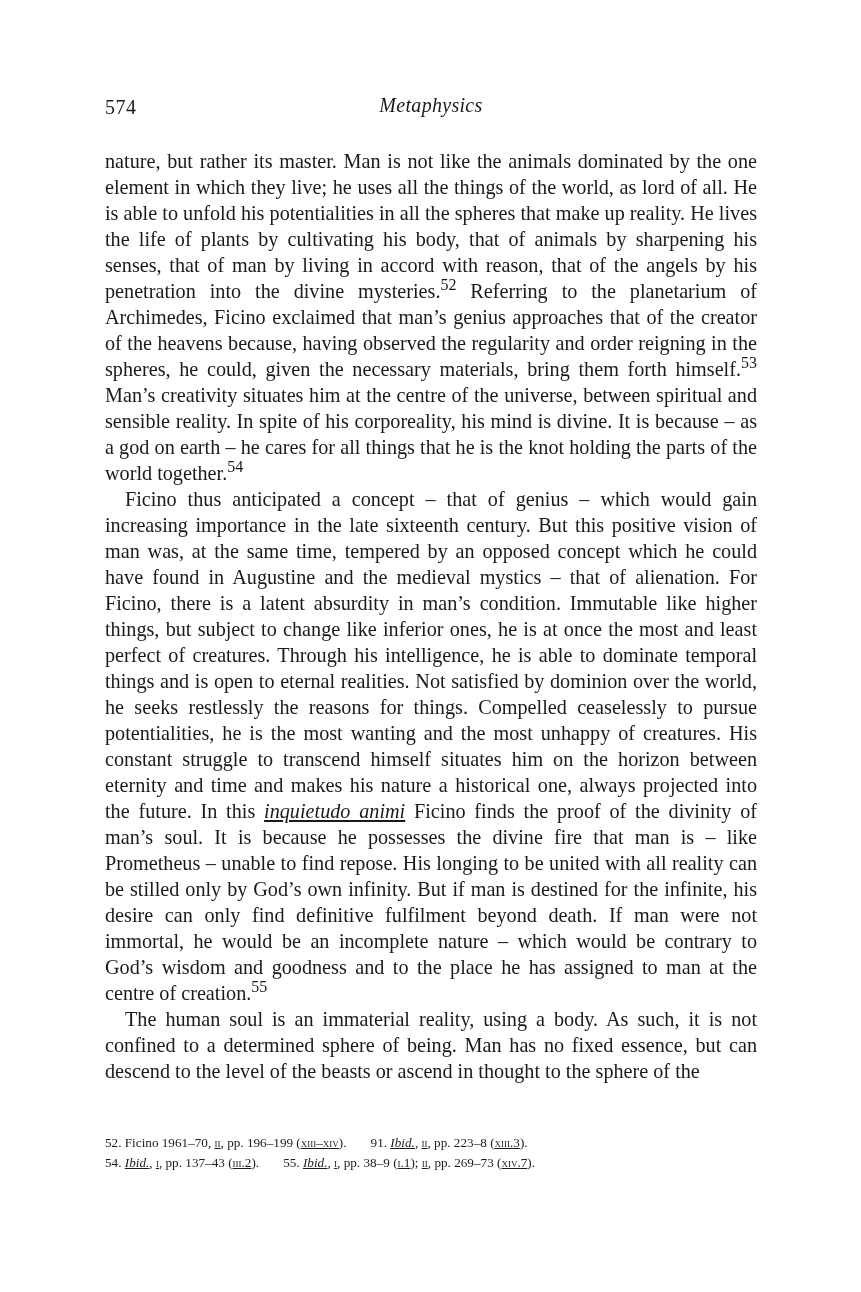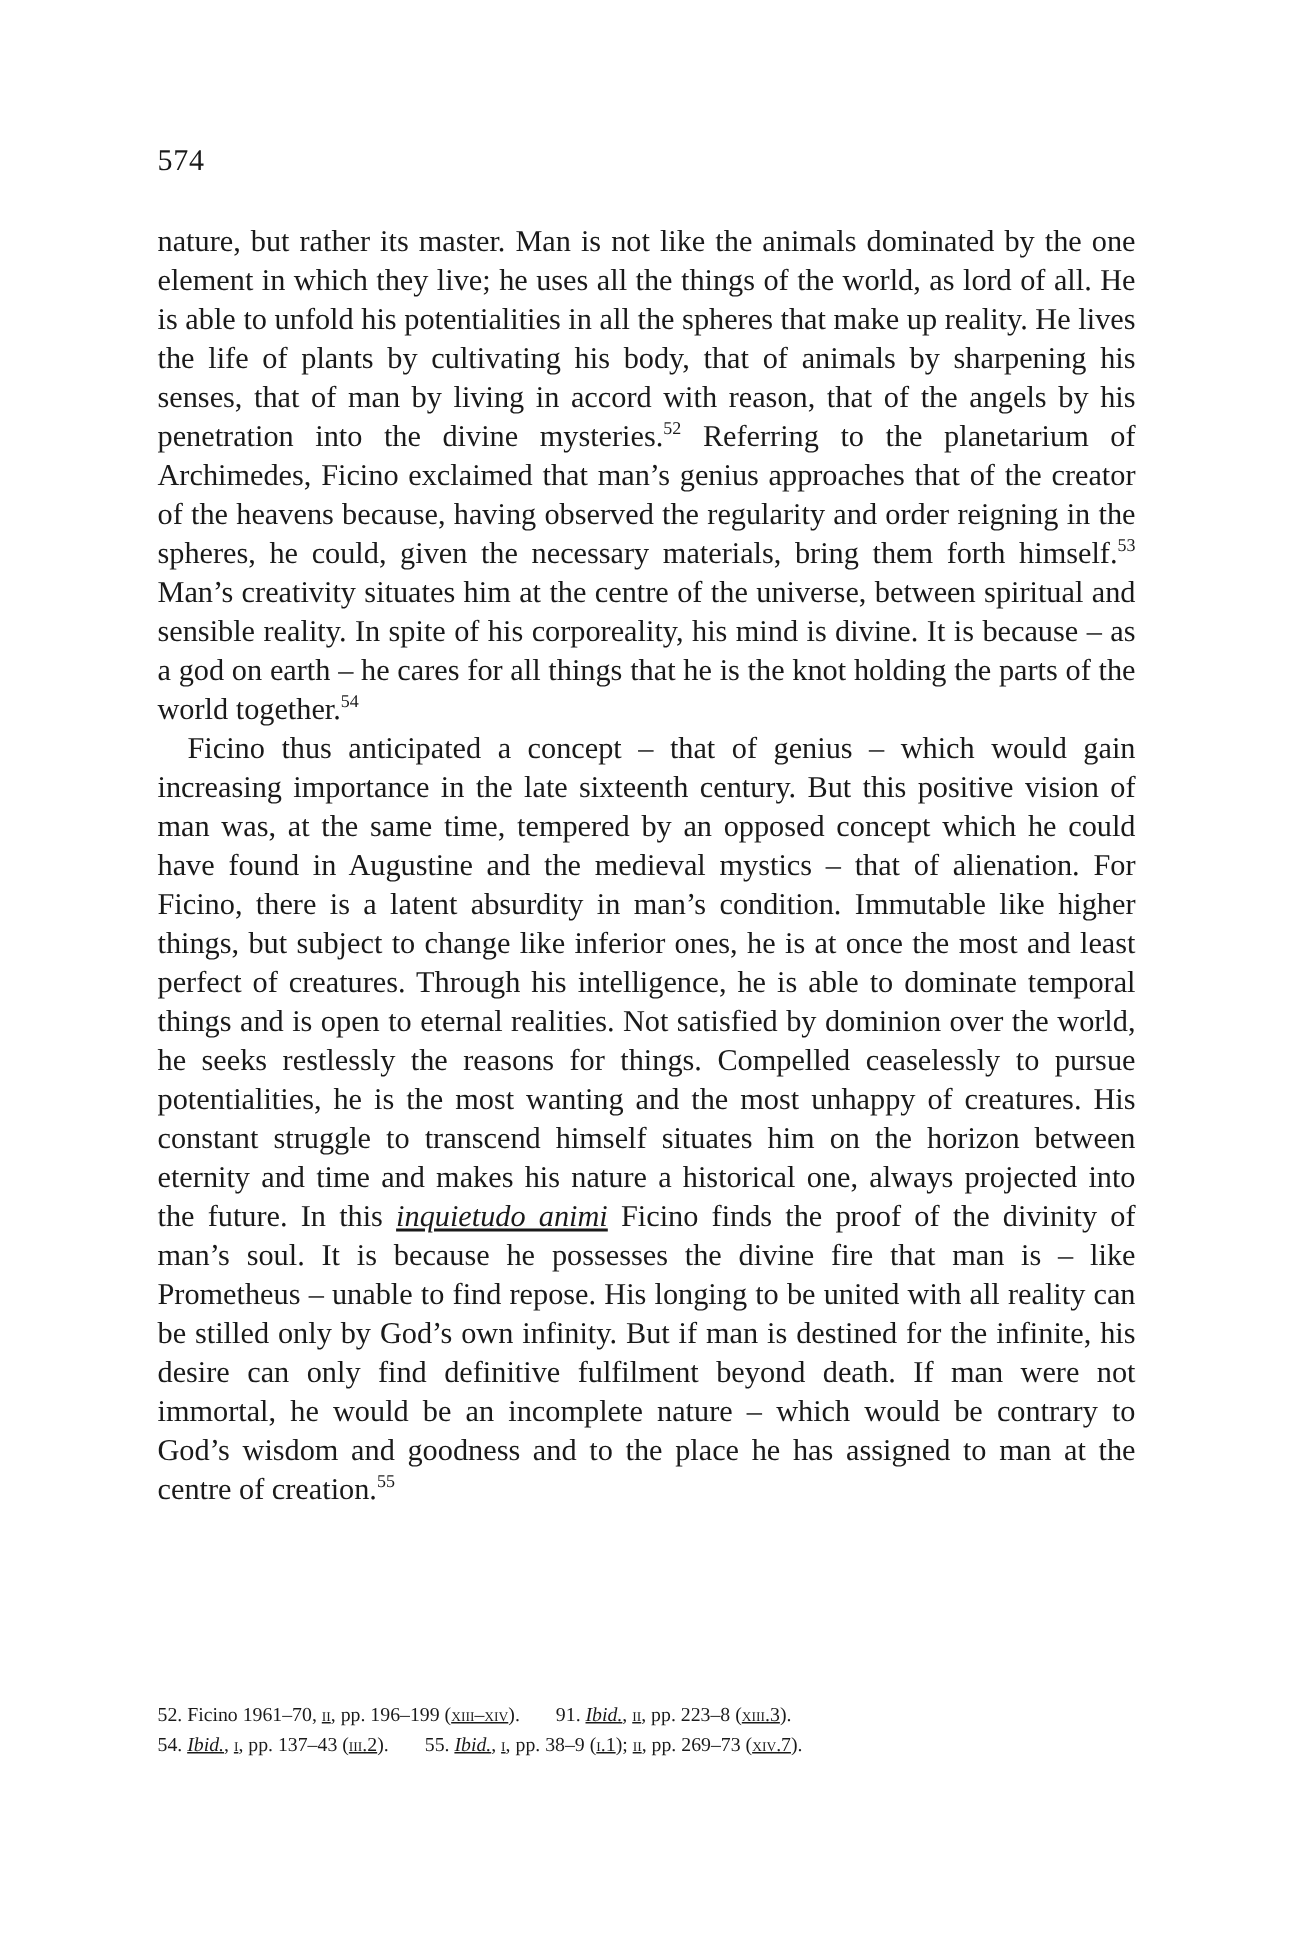--- a/index.html
+++ b/index.html
@@ -53,21 +53,21 @@
       text-align: justify;
       hyphens: none;
     }
     .body p {
       margin: 0;
     }
     .body p.indent {
       text-indent: 20px;
     }
     sup {
-      font-size: 12px;
+      font-size: 16px;
       line-height: 0;
       vertical-align: 8px;
     }
     em { font-style: italic; text-decoration: underline; }
     .footnotes {
       position: absolute;
       top: 1133px;
       left: 0;
       width: 700px;
       font-size: 13.2px;
@@ -81,24 +81,26 @@
       margin-right: 24px;
     }
     .sc { font-variant: small-caps; text-decoration: underline; }
   </style>
 </head>
 <body>
 
 <div class="page">
   <div class="running-head">
     <span class="page-number">574</span>
+    <span class="running-title">Metaphysics</span>
   </div>
 
   <div class="body">
     <p><span>nature, but rather its master. Man is not like the animals dominated by the one element in which they live; he uses all the things of the world, as lord of all. He is able to unfold his potentialities in all the spheres that make up reality. He lives the life of plants by cultivating his body, that of animals by sharpening his senses, that of man by living in accord with reason, that of the angels by his penetration into the divine mysteries.</span><sup>52</sup><span> Referring to the planetarium of Archimedes, Ficino exclaimed that man’s genius approaches that of the creator of the heavens because, having observed the regularity and order reigning in the spheres, he could, given the necessary materials, bring them forth himself.</span><sup>53</sup><span> Man’s creativity situates him at the centre of the universe, between spiritual and sensible reality. In spite of his corporeality, his mind is divine. It is because – as a god on earth – he cares for all things that he is the knot holding the parts of the world together.</span><sup>54</sup></p>
     <p class="indent"><span>Ficino thus anticipated a concept – that of genius – which would gain increasing importance in the late sixteenth century. But this positive vision of man was, at the same time, tempered by an opposed concept which he could have found in Augustine and the medieval mystics – that of alienation. For Ficino, there is a latent absurdity in man’s condition. Immutable like higher things, but subject to change like inferior ones, he is at once the most and least perfect of creatures. Through his intelligence, he is able to dominate temporal things and is open to eternal realities. Not satisfied by dominion over the world, he seeks restlessly the reasons for things. Compelled ceaselessly to pursue potentialities, he is the most wanting and the most unhappy of creatures. His constant struggle to transcend himself situates him on the horizon between eternity and time and makes his nature a historical one, always projected into the future. In this </span><em>inquietudo animi</em><span> Ficino finds the proof of the divinity of man’s soul. It is because he possesses the divine fire that man is – like Prometheus – unable to find repose. His longing to be united with all reality can be stilled only by God’s own infinity. But if man is destined for the infinite, his desire can only find definitive fulfilment beyond death. If man were not immortal, he would be an incomplete nature – which would be contrary to God’s wisdom and goodness and to the place he has assigned to man at the centre of creation.</span><sup>55</sup></p>
+    <p class="indent"><span>The human soul is an immaterial reality, using a body. As such, it is not confined to a determined sphere of being. Man has no fixed essence, but can descend to the level of the beasts or ascend in thought to the sphere of the</span></p>
   </div>
 
   <div class="footnotes">
     <div class="fn-line"><span class="fn"><span>52.</span><span> Ficino 1961–70, </span><span class="sc">ii</span><span>, pp. 196–199 (</span><span class="sc">xiii–xiv</span><span>).</span></span><span class="fn"><span>91.</span><span> </span><em>Ibid.</em><span>, </span><span class="sc">ii</span><span>, pp. 223–8 (</span><span class="sc">xiii.3</span><span>).</span></span></div>
     <div class="fn-line"><span class="fn"><span>54.</span><span> </span><em>Ibid.</em><span>, </span><span class="sc">i</span><span>, pp. 137–43 (</span><span class="sc">iii.2</span><span>).</span></span><span class="fn"><span>55.</span><span> </span><em>Ibid.</em><span>, </span><span class="sc">i</span><span>, pp. 38–9 (</span><span class="sc">i.1</span><span>); </span><span class="sc">ii</span><span>, pp. 269–73 (</span><span class="sc">xiv.7</span><span>).</span></span></div>
   </div>
 </div>
 
 </body></html>

